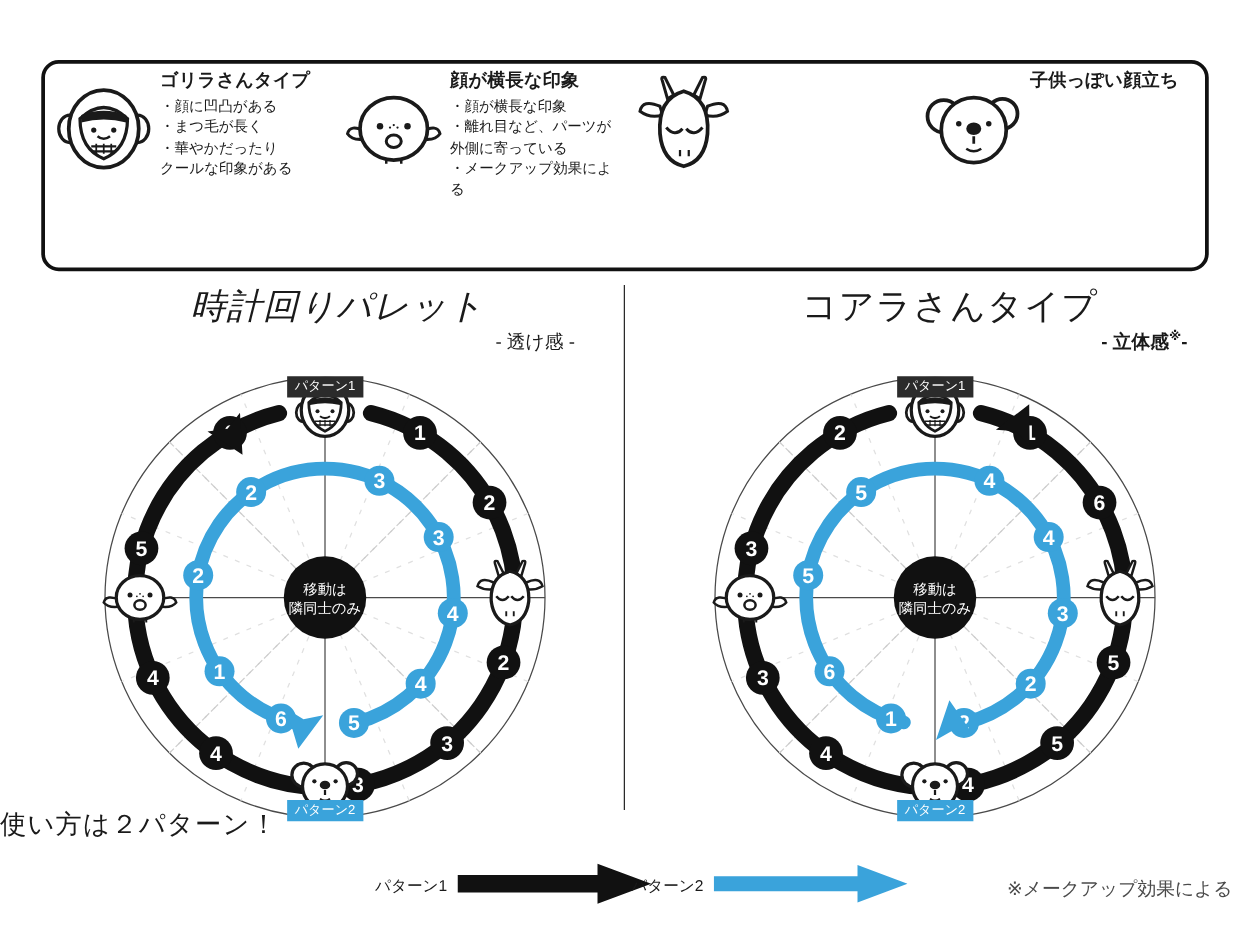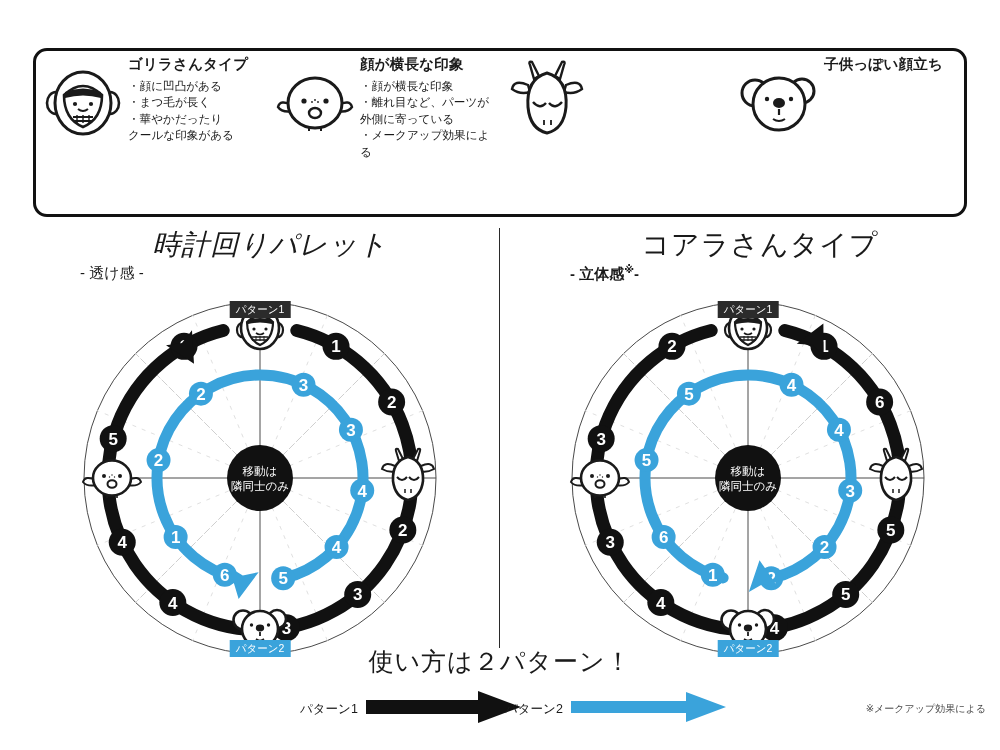--- a/index.html
+++ b/index.html
@@ -64,21 +64,21 @@
   .palette-title {
     position: absolute;
     text-align: center;
     font-size: 28px;
     font-weight: 500;
     letter-spacing: 1px;
     white-space: nowrap;
   }
   .palette-subtitle {
     position: absolute;
-    text-align: left;
+    text-align: right;
     font-size: 15px;
     white-space: nowrap;
   }
   .sub-mark { font-size: 10px; vertical-align: super; }
 
   
   #center-divider {
     position: absolute;
     left: 499px;
     top: 228px;
@@ -122,39 +122,39 @@
   }
   .tag-black { background: #2b2b2b; }
   .tag-blue  { background: #3aa3db; }
 
   
   #usage-heading {
     position: absolute;
     left: 0;
     top: 645px;
     width: 1000px;
-    text-align: center;
-    font-size: 25px;
+    text-align: left;
+    font-size: 21px;
     letter-spacing: 1px;
   }
   .usage-item {
     position: absolute;
     display: flex;
     align-items: center;
     gap: 8px;
   }
   .usage-label {
     font-size: 12.5px;
     white-space: nowrap;
   }
   #footnote {
     position: absolute;
     right: 14px;
     top: 702px;
-    font-size: 10px;
+    font-size: 15px;
     color: #4a4a4a;
     white-space: nowrap;
   }
 </style>
 </head>
 <body>
 
 <div id="type-legend-box">
 
   <div class="type-card">

